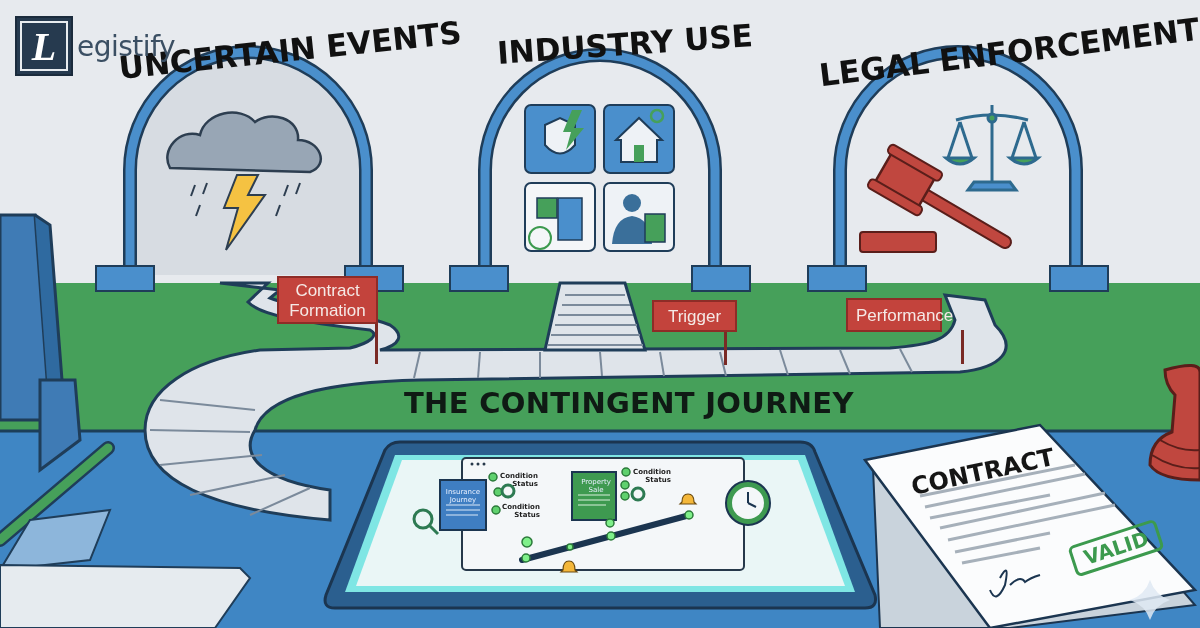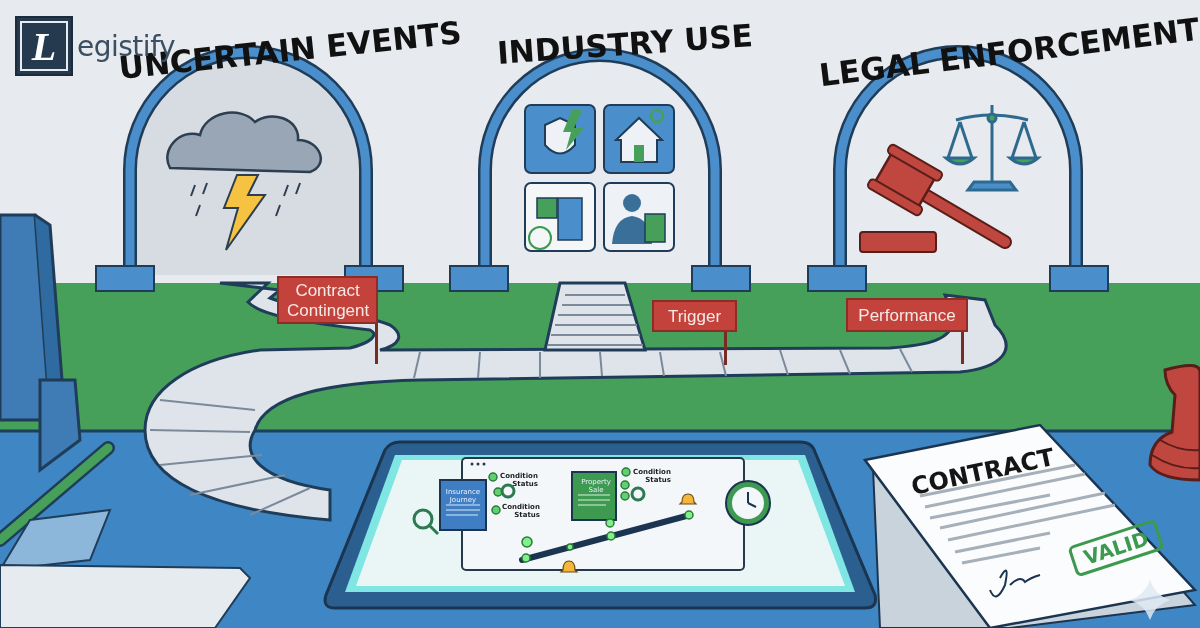--- a/index.html
+++ b/index.html
@@ -243,34 +243,35 @@
     </div>
     <span class="logo-text">egistify</span>
   </div>
 
   <div class="arch-title" style="left:118px;top:32px;transform:rotate(-6deg);">Uncertain Events</div>
   <div class="arch-title" style="left:497px;top:26px;transform:rotate(-4deg);">Industry Use</div>
   <div class="arch-title" style="left:818px;top:34px;transform:rotate(-7deg);">Legal Enforcement</div>
 
   <div class="flag" style="left:277px;top:276px;width:101px;height:48px;">
     <div>Contract</div>
-    <div>Contingent</div>
+    <div>Formation</div>
   </div>
   <div class="pole" style="left:375px;top:322px;height:42px;"></div>
 
   <div class="flag" style="left:652px;top:300px;width:85px;height:32px;line-height:24px;">
     <span>Trigger</span>
   </div>
   <div class="pole" style="left:724px;top:330px;height:35px;"></div>
 
-  <div class="flag" style="left:846px;top:298px;width:122px;height:34px;line-height:26px;">
+  <div class="flag" style="left:846px;top:298px;width:96px;height:34px;line-height:26px;">
     <span>Performance</span>
   </div>
   <div class="pole" style="left:961px;top:330px;height:34px;"></div>
 
+  <div class="banner"><span style="text-transform:uppercase;">The Contingent Journey</span></div>
 
   <div class="doc-label" style="left:442px;top:488px;width:42px;">
     <div>Insurance</div>
     <div>Journey</div>
   </div>
   <div class="doc-label" style="left:574px;top:478px;width:44px;">
     <div>Property</div>
     <div>Sale</div>
   </div>
   <div class="cond" style="left:500px;top:472px;">

